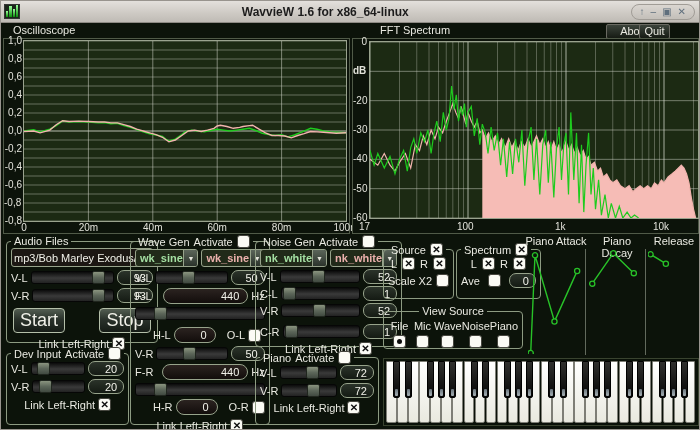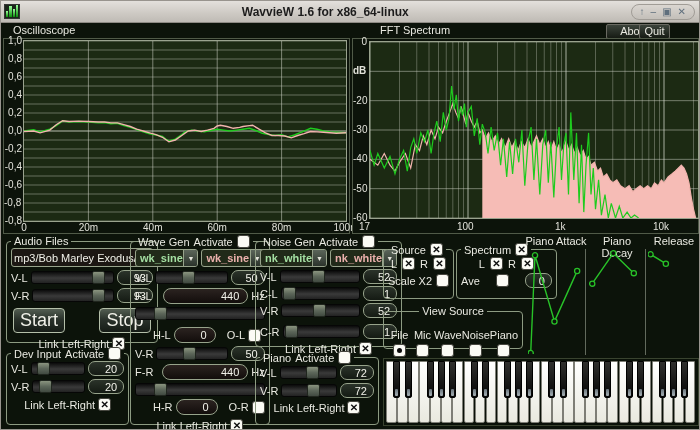--- a/index.html
+++ b/index.html
@@ -435,29 +435,29 @@
       <legend>
         <span>Spectrum</span>
         <span class="cb checked"></span>
       </legend>
       <div class="row" style="justify-content:center;gap:5px">
         <span class="lbl">L</span>
         <span class="cb checked"></span>
         <span class="lbl">R</span>
         <span class="cb checked"></span>
       </div>
-      <div class="row" style="margin-top:3px;gap:16px">
+      <div class="row" style="margin-top:3px;gap:8px">
         <span class="lbl">Ave</span>
         <span class="cb"></span>
         <span class="val" style="width:27px">0</span>
       </div>
     </fieldset>
 
     <fieldset style="left:382px;top:282px;width:140px;height:44px">
-      <legend style="margin:11px auto">
+      <legend style="margin:2px auto">
           <span>View Source</span>
         </legend>
       <div style="display:grid;grid-template-columns:repeat(5,1fr);text-align:center;row-gap:3px">
         <span class="lbl">File</span>
         <span class="lbl">Mic</span>
         <span class="lbl">Wave</span>
         <span class="lbl">Noise</span>
         <span class="lbl">Piano</span>
         <span class="radio checked" style="margin:0 auto"></span>
         <span class="radio" style="margin:0 auto"></span>

